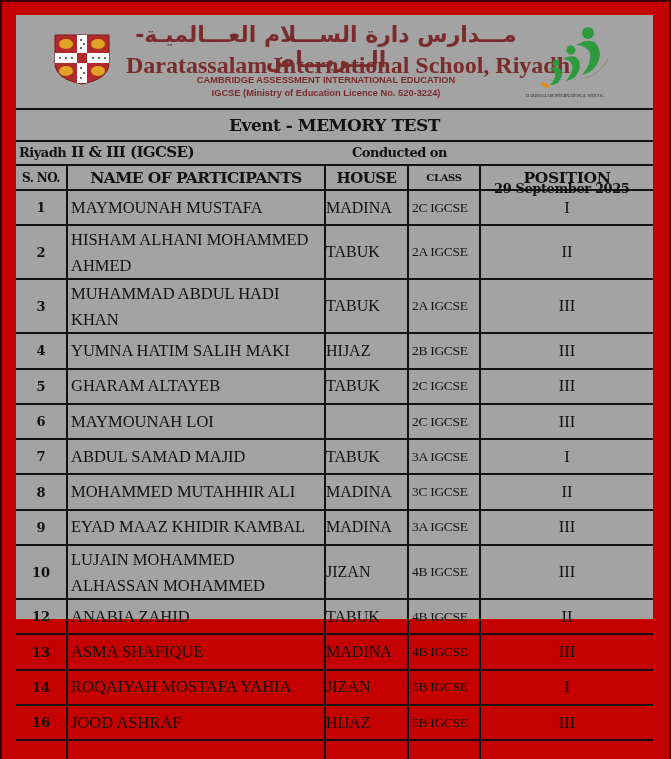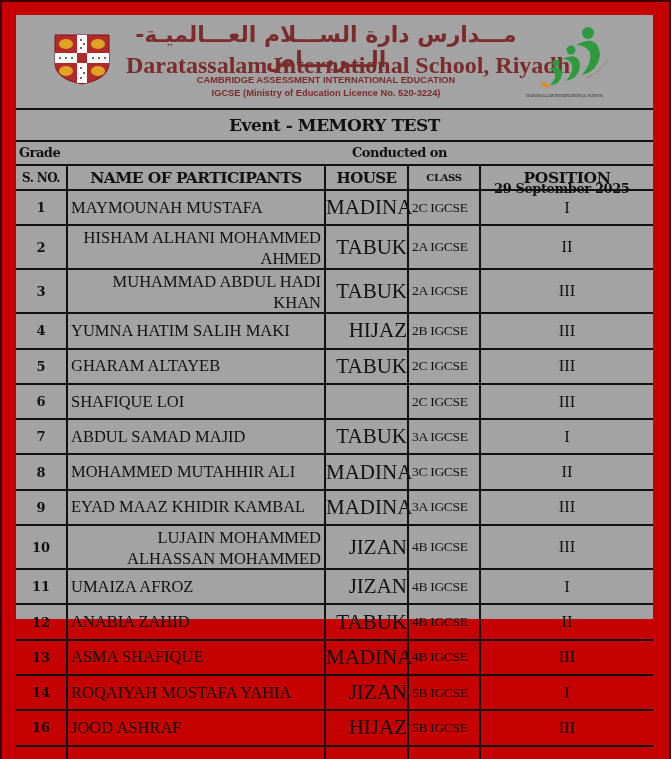--- a/index.html
+++ b/index.html
@@ -87,22 +87,22 @@
     th.class-h { font-size: 10px; letter-spacing: -0.3px; }
     th.pos-h { font-size: 15.5px; letter-spacing: -0.4px; }
 
     tbody td { height: 35.3px; font-family: "DejaVu Serif", serif; }
     td.sno { text-align: center; font-weight: bold; font-size: 13px; }
     td.name {
       text-align: left; font-size: 15px; padding-left: 3px; letter-spacing: -0.7px;
       font-family: "Liberation Serif", serif;
       font-size: 16.5px; letter-spacing: 0;
     }
-    td.name .wrap { display: block; line-height: 21px; white-space: normal; width: 250px; position: relative; top: 1px; text-align: right; }
-    td.house { text-align: right; font-family: "Liberation Serif", serif; font-size: 21px; }
+    td.name .wrap { display: block; line-height: 26px; white-space: normal; width: 250px; position: relative; top: 1px; }
+    td.house { text-align: left; font-family: "Liberation Serif", serif; font-size: 16px; }
     td.klass { text-align: left; padding-left: 3px; font-family: "Liberation Serif", serif; font-size: 13.5px; letter-spacing: -0.3px; }
     td.pos { text-align: center; font-family: "Liberation Serif", serif; font-size: 16.5px; }
 
     col.c-sno { width: 51px; }
     col.c-name { width: 258px; }
     col.c-house { width: 83px; }
     col.c-class { width: 72px; }
     col.c-pos { width: 173px; }
   </style>
 </head>
@@ -156,21 +156,22 @@
         <path d="M14 60 Q20 58 24 64 Q18 66 14 60 Z" fill="#e08a1e"></path>
         <path d="M60 55 Q74 50 82 36" fill="none" stroke="#8a7a2a" stroke-width="1" stroke-dasharray="1.5 1"></path>
       </svg>
       <div class="school-logo-caption">DARUSSALAM INTERNATIONAL SCHOOL</div>
     </div>
   </div>
 
   <div class="sheet">
     <div class="title-row">Event - MEMORY TEST</div>
     <div class="grade-row">
-      <span class="grade-label">Grade</span>
+      <span class="grade-label">Riyadh</span>
+      <span class="grade-value">II &amp; III (IGCSE)</span>
       <span class="conducted-label">Conducted on</span>
       <span class="conducted-date">29 September 2025</span>
     </div>
 
     <table>
       <colgroup>
         <col class="c-sno">
           <col class="c-name">
           <col class="c-house">
           <col class="c-class">
@@ -220,21 +221,21 @@
           </tr>
           <tr>
             <td class="sno">5</td>
             <td class="name">GHARAM ALTAYEB</td>
             <td class="house">TABUK</td>
             <td class="klass">2C IGCSE</td>
             <td class="pos">III</td>
           </tr>
           <tr>
             <td class="sno">6</td>
-            <td class="name">SHAFIQUE LOI</td>
+            <td class="name">MAYMOUNAH LOI</td>
             <td class="house"></td>
             <td class="klass">2C IGCSE</td>
             <td class="pos">III</td>
           </tr>
           <tr>
             <td class="sno">7</td>
             <td class="name">ABDUL SAMAD MAJID</td>
             <td class="house">TABUK</td>
             <td class="klass">3A IGCSE</td>
             <td class="pos">I</td>
@@ -256,27 +257,20 @@
           <tr>
             <td class="sno">10</td>
             <td class="name">
               <span class="wrap">LUJAIN MOHAMMED ALHASSAN MOHAMMED</span>
             </td>
             <td class="house">JIZAN</td>
             <td class="klass">4B IGCSE</td>
             <td class="pos">III</td>
           </tr>
           <tr>
-            <td class="sno">11</td>
-            <td class="name">UMAIZA AFROZ</td>
-            <td class="house">JIZAN</td>
-            <td class="klass">4B IGCSE</td>
-            <td class="pos">I</td>
-          </tr>
-          <tr>
             <td class="sno">12</td>
             <td class="name">ANABIA ZAHID</td>
             <td class="house">TABUK</td>
             <td class="klass">4B IGCSE</td>
             <td class="pos">II</td>
           </tr>
           <tr>
             <td class="sno">13</td>
             <td class="name">ASMA SHAFIQUE</td>
             <td class="house">MADINA</td>

